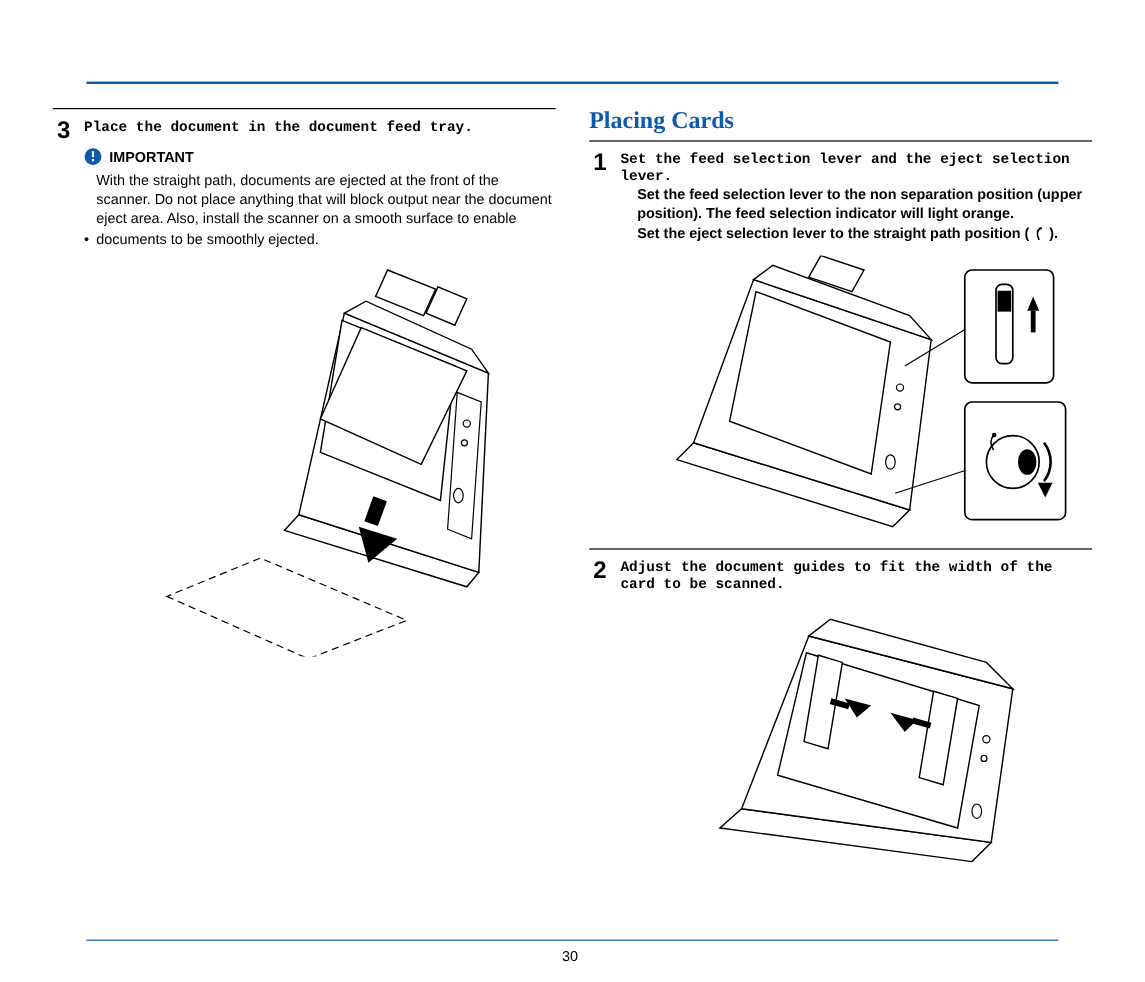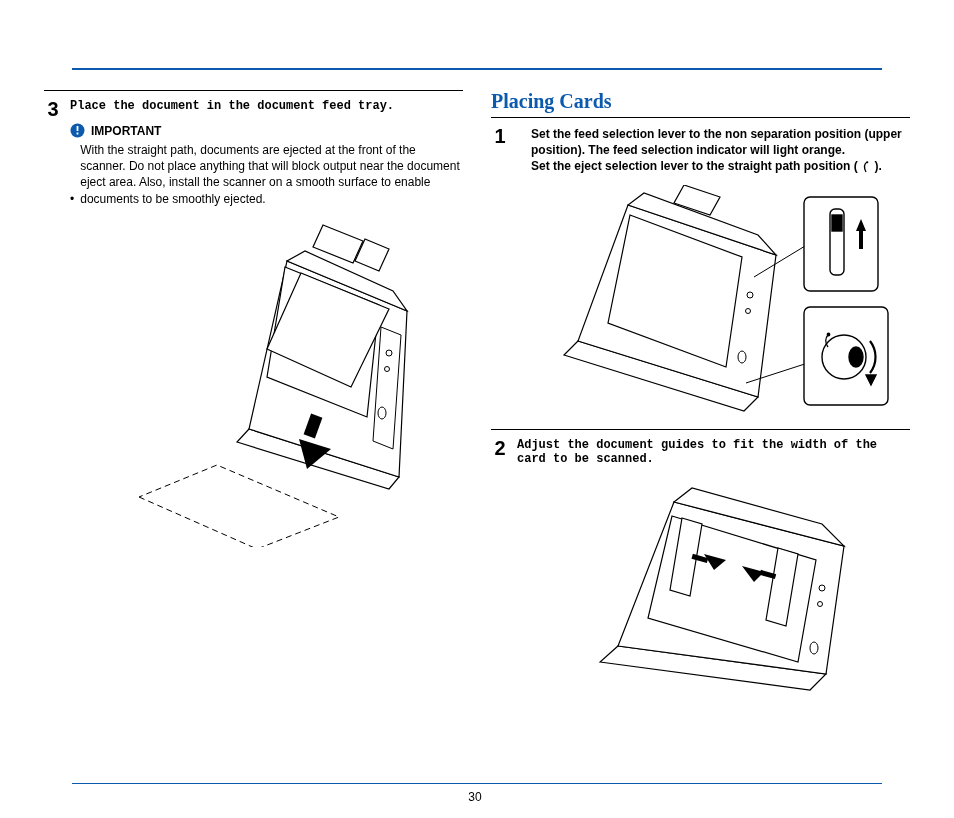--- a/index.html
+++ b/index.html
@@ -90,20 +90,21 @@
       </div>
     </div>
 
     <div class="col">
       <div class="section-heading">Placing Cards</div>
       <hr class="section-rule">
 
       <div class="step">
         <div class="step-num">1</div>
         <div class="step-body">
+          <div class="step-title">Set the feed selection lever and the eject selection lever.</div>
           <div class="sub-indent">Set the feed selection lever to the non separation position (upper position). The feed selection indicator will light orange.</div>
           <div class="sub-indent">
             <span>Set the eject selection lever to the straight path position (</span>
             <svg class="inline-icon" width="10" height="12" viewBox="0 0 10 12">
               <path d="M6 1 C 3 3 3 7 5 11" stroke="#000" stroke-width="1.3" fill="none"></path>
               <circle cx="6.3" cy="1.2" r="1" fill="#000"></circle>
             </svg>
             <span>).</span>
           </div>
 

